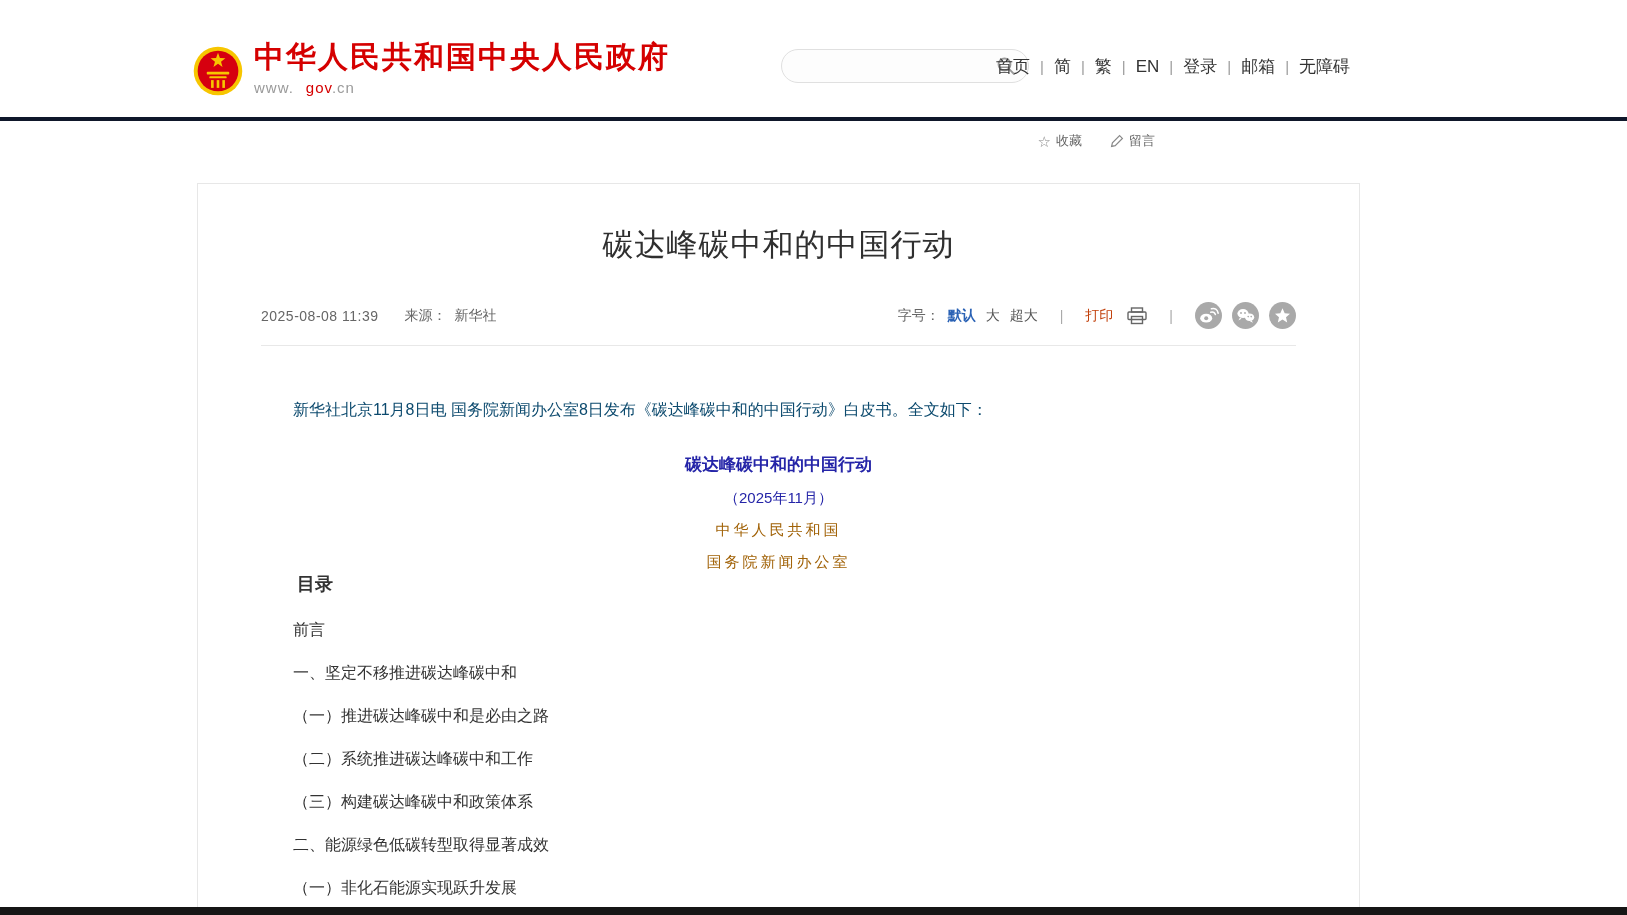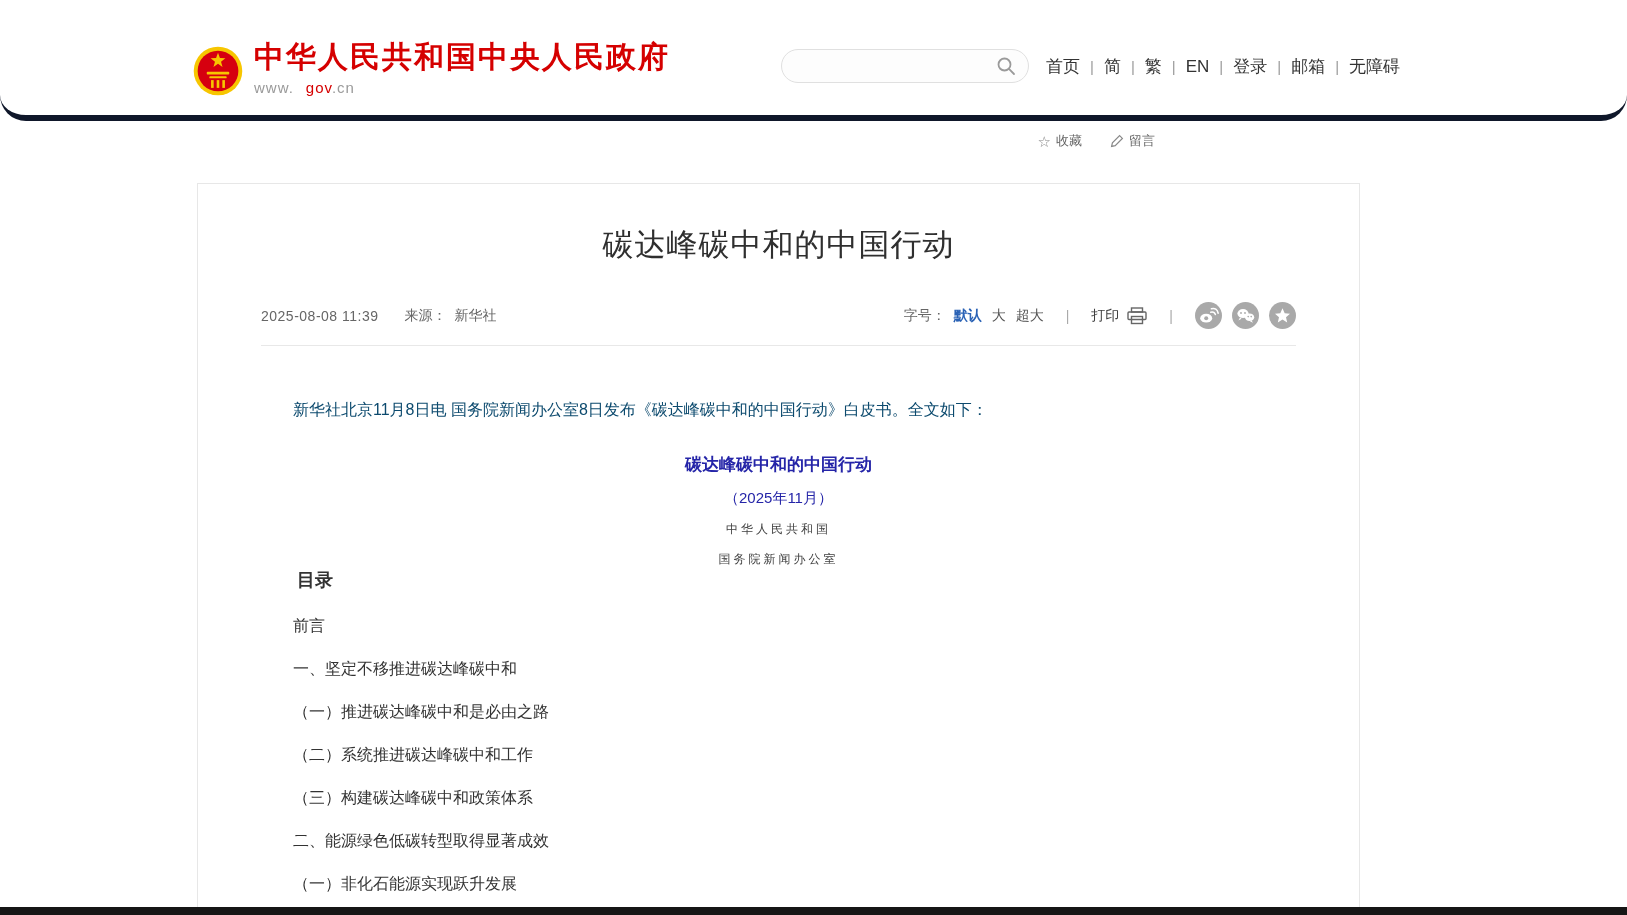--- a/index.html
+++ b/index.html
@@ -2,35 +2,35 @@
 <html><head>
 <meta charset="utf-8">
 <style>
   * { margin: 0; padding: 0; box-sizing: border-box; }
   html, body { width: 1627px; height: 915px; overflow: hidden; background: #fff;
     font-family: "Liberation Sans", "DejaVu Sans", sans-serif; }
   .viewport { position: relative; width: 1627px; height: 915px; background: #fff; }
 
   
   .site-header { position: relative; height: 121px; background: #fff;
-    border-bottom: 6px solid #0f172a; border-radius: 26px; }
+    border-bottom: 4px solid #0f172a; }
   .logo-block { position: absolute; left: 192px; top: 40px; display: flex; align-items: flex-start; }
   .emblem { width: 52px; height: 58px; margin-right: 10px; margin-top: 2px; }
   .logo-text { display: flex; flex-direction: column; }
   .site-title { color: #d50000; font-size: 30px; font-weight: 700; letter-spacing: 2px; line-height: 1.1; }
   .site-url { margin-top: 6px; font-size: 15px; color: #9a9a9a; letter-spacing: 1px; }
   .site-url .gov { color: #d50000; margin-left: 12px; }
 
   .search-box { position: absolute; left: 781px; top: 49px; width: 248px; height: 34px;
     border: 1px solid #e0e0e0; border-radius: 17px; background: #fdfdfd;
     display: flex; align-items: center; justify-content: flex-end; padding-right: 12px; }
   .search-input { flex: 1; border: none; outline: none; background: transparent;
     height: 100%; border-radius: 17px; padding-left: 16px; font-size: 14px; color: #333; }
 
-  .top-nav { position: absolute; left: 1046px; top: 55px; display: flex; align-items: center;
+  .top-nav { position: absolute; left: 996px; top: 55px; display: flex; align-items: center;
     font-size: 17px; color: #333; white-space: nowrap; }
   .top-nav .nav-item { color: #333; cursor: pointer; }
   .top-nav .nav-sep { color: #9b9b9b; margin: 0 10px; font-size: 15px; }
 
   
   .content-wrap { margin-left: 197px; width: 1163px; }
   .page-actions { margin-top: 10px; height: 20px; display: flex; justify-content: flex-end;
     padding-right: 205px; align-items: center; font-size: 13px; color: #777; gap: 28px; }
   .action-link { display: flex; align-items: center; gap: 5px; cursor: pointer; color: #666; }
   .action-link .glyph { font-size: 15px; color: #888; line-height: 1; }
@@ -45,34 +45,34 @@
     font-size: 14px; color: #666; }
   .meta-left { display: flex; align-items: center; gap: 8px; }
   .meta-date { letter-spacing: 0.5px; }
   .meta-source { margin-left: 18px; }
   .meta-right { display: flex; align-items: center; }
   .fontsize-label { color: #666; }
   .fs-default { color: #2a62b5; font-weight: 700; margin-left: 8px; cursor: pointer; }
   .fs-large { color: #555; margin-left: 10px; cursor: pointer; }
   .fs-xlarge { color: #555; margin-left: 10px; cursor: pointer; }
   .meta-sep { color: #aaa; margin: 0 22px; }
-  .print-link { display: flex; align-items: center; gap: 8px; color: #404040; cursor: pointer; }
+  .print-link { display: flex; align-items: center; gap: 14px; color: #c2410c; cursor: pointer; }
   .share-icons { display: flex; align-items: center; gap: 10px; }
   .share-icons svg { display: block; cursor: pointer; }
 
   .meta-divider { margin-top: 16px; border-bottom: 1px solid #e8e8e8; }
 
   
   .lead-paragraph { margin-top: 50px; font-size: 16px; color: #0c4a6e; line-height: 1.8;
     text-indent: 2em; }
 
   .doc-head { text-align: center; }
   .doc-title { margin-top: 28px; font-size: 17px; font-weight: 700; color: #2525a8; }
   .doc-date { margin-top: 13px; font-size: 15px; color: #2525a8; }
-  .doc-org { margin-top: 13px; font-size: 12px; color: #404040;
+  .doc-org { margin-top: 13px; font-size: 15px; color: #a16207;
     font-family: Liberation Mono, monospace; letter-spacing: 3px; }
 
   .toc-heading { font-size: 18px; font-weight: 700; color: #333; text-indent: 2em; }
   .toc-list { margin-top: 26px; }
   .toc-item { font-size: 16px; color: #333; line-height: 1; margin-bottom: 27px;
     text-indent: 2em; white-space: nowrap; }
 
   
   .bottom-bar { position: absolute; left: 0; bottom: 0; width: 1627px; height: 8px;
     background: #161616; z-index: 10; }

